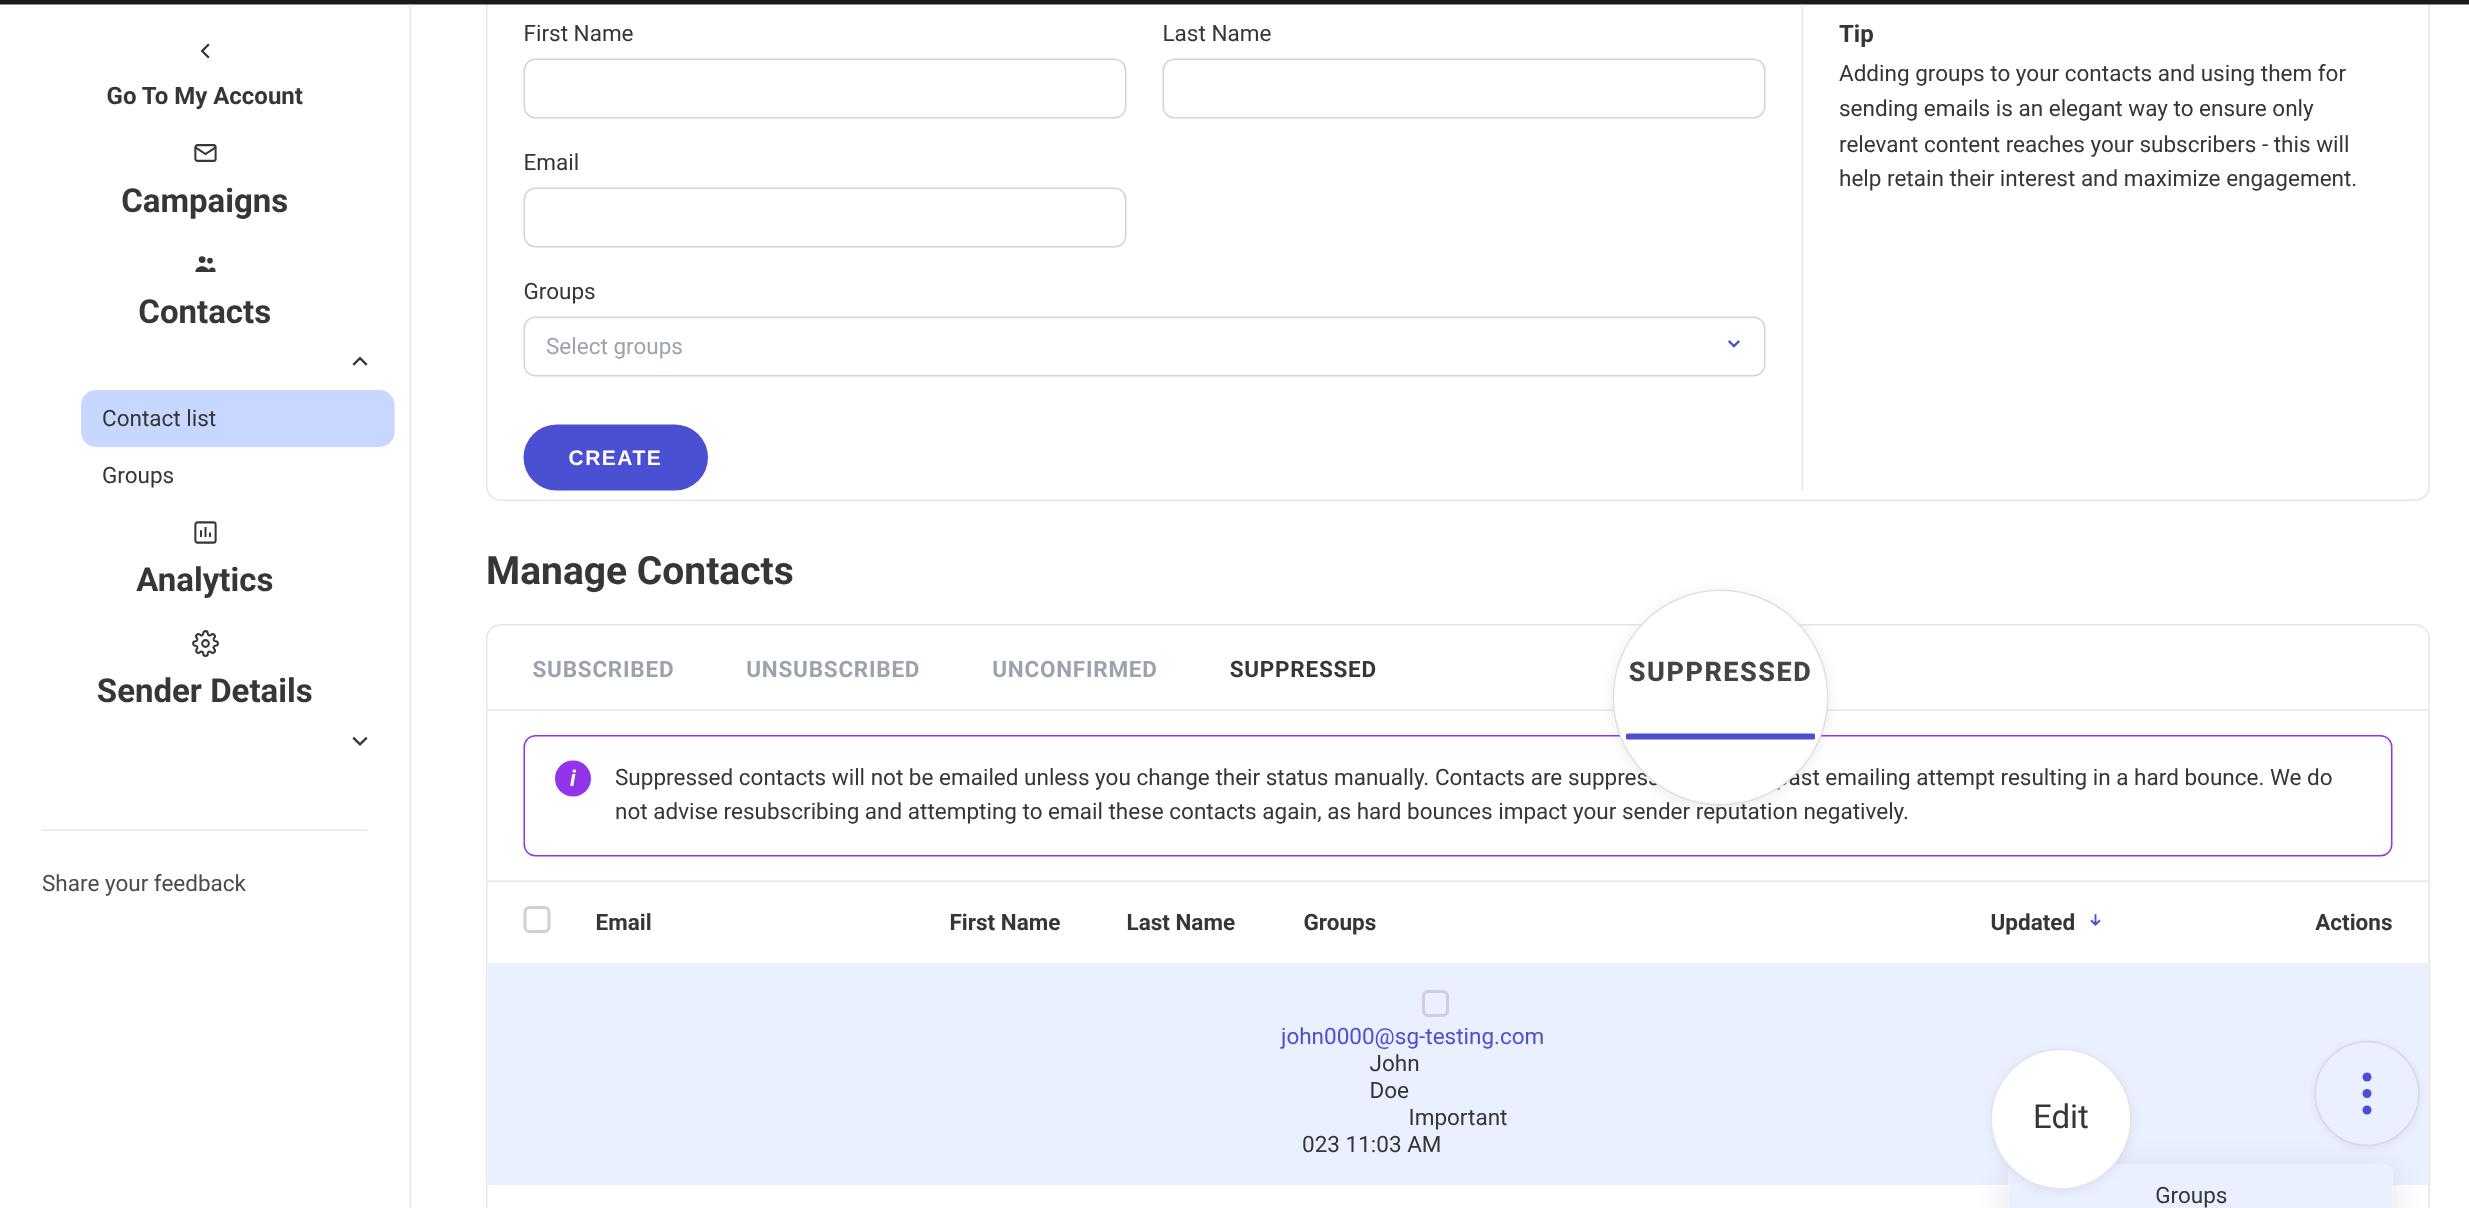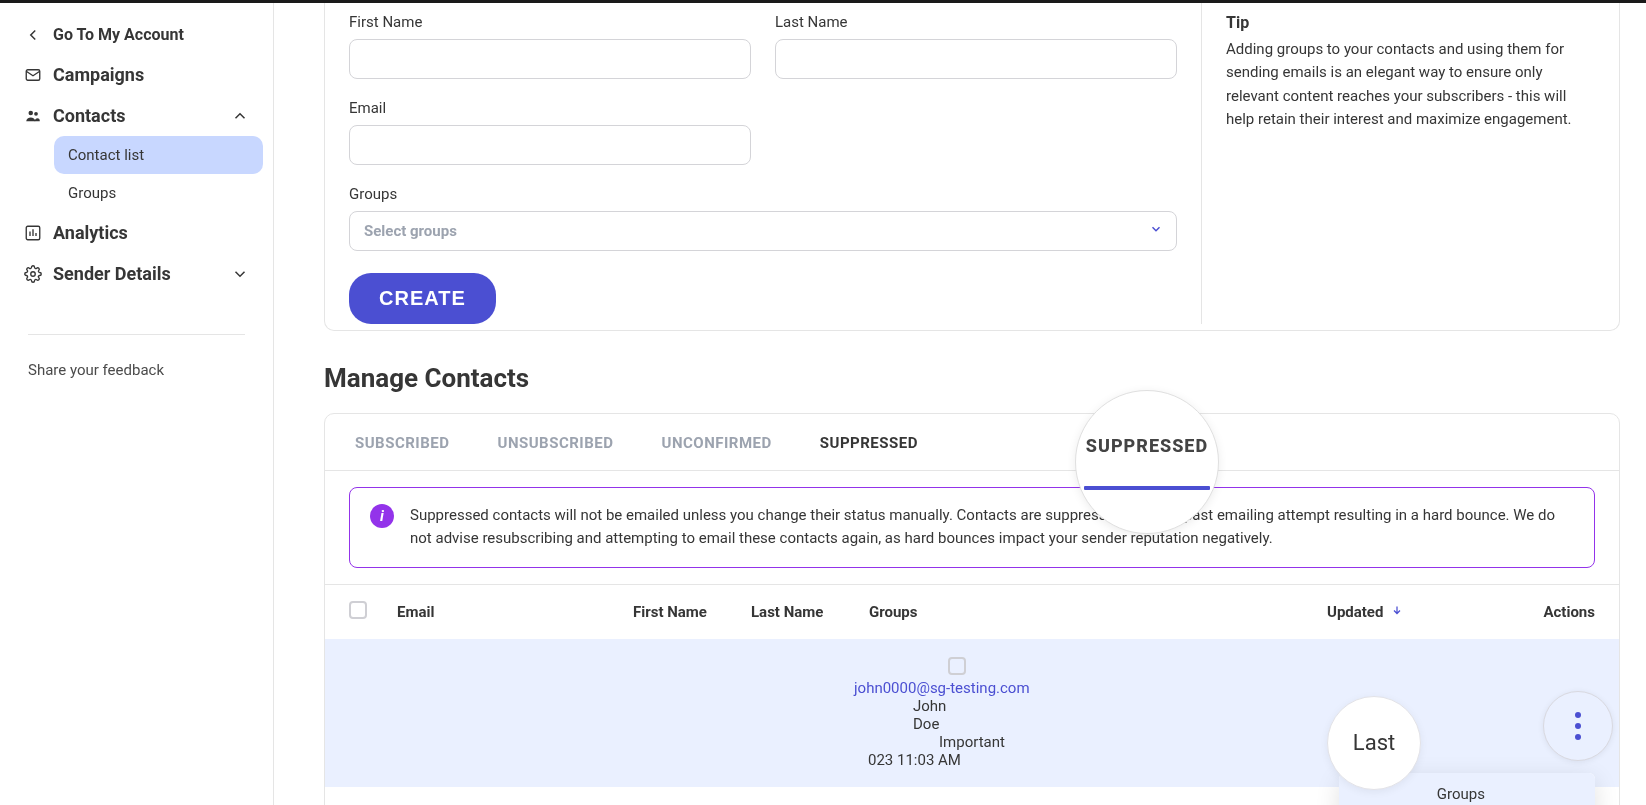--- a/index.html
+++ b/index.html
@@ -1,45 +1,45 @@
 <!DOCTYPE html>
 <html><head>
   <meta charset="utf-8">
   <style>
     * { box-sizing: border-box; margin: 0; padding: 0; }
     body { font-family: -apple-system, BlinkMacSystemFont, "Segoe UI", Roboto, sans-serif; background: #fff; color: #363636; font-size: 15px; }
     .app { display: flex; min-height: 805px; }
     
     .sidebar { width: 274px; border-right: 1px solid #e5e5e5; padding: 12px 0; position: relative; }
     .sidebar-inner { padding: 0 10px; }
-    .nav-item { display: flex; align-items: center; gap: 11px; padding: 10px 14px; border-radius: 10px; cursor: pointer; }
+    .nav-item { display: flex; align-items: center; gap: 11px; padding: 10px 14px; border-radius: 10px; cursor: pointer; flex-direction: column; }
     .nav-item.back { font-weight: 700; font-size: 16px; }
-    .nav-item.top { font-weight: 700; font-size: 18px; }
+    .nav-item.top { font-weight: 700; font-size: 22px; }
     .nav-sub { padding-left: 44px; }
     .nav-sub .sub-item { padding: 10px 14px; border-radius: 10px; cursor: pointer; font-size: 15px; }
     .nav-sub .sub-item.active { background: #c8d7ff; }
     .nav-item .chev { margin-left: auto; }
     .nav-icon { width: 18px; height: 18px; display: inline-flex; align-items: center; justify-content: center; }
     .nav-icon svg { width: 18px; height: 18px; }
     .feedback { position: absolute; bottom: auto; padding: 24px 28px; width: 100%; }
     .feedback-link { color: #4b4b4b; font-size: 15px; padding: 10px 0; display: block; border-top: 1px solid #e5e5e5; padding-top: 26px; margin-top: 16px; cursor:pointer; }
     
     .main { flex: 1; padding: 0 26px 40px 50px; }
     
     .form-card { display:flex; gap:24px; }
     .form-left { flex:1; border: none; padding-top:10px; }
     .form-grid { display: grid; grid-template-columns: 1fr 1fr; gap: 20px 24px; }
     .field label { display:block; font-size:15px; margin-bottom:8px; color:#363636;}
     .input { width:100%; height:40px; border:1px solid #d4d4d8; border-radius:8px; padding:0 14px; font-size:15px; background:#fff;}
     .select-wrap { position:relative;}
     .select-wrap .chev-down { position:absolute; right:14px; top:50%; transform:translateY(-50%); color:#4b4fd2; pointer-events:none;}
     .groups-field { grid-column: 1 / -1;}
-    .placeholder-text{ color:#9ca3af;font-weight:bold;}
-    
-    .btn-create { background:#4b4fd2; color:#fff; font-weight:700; letter-spacing:1px; border:none; border-radius:22px; padding:14px 30px; font-size:20px; cursor:pointer; margin-top:22px;}
+    .placeholder-text{ color:#9ca3af;}
+    
+    .btn-create { background:#4b4fd2; color:#fff; font-weight:700; letter-spacing:1px; border:none; border-radius:22px; padding:14px 30px; font-size:14px; cursor:pointer; margin-top:32px;}
     
     .tip-card { width:394px; border-left:1px solid #e5e5e5; padding-left:24px; padding-top:10px;}
     .tip-card .tip-title{font-weight:700; margin-bottom:6px; font-size:16px;}
     .tip-card .tip-body{ font-size:15px; line-height:1.55; color:#363636;}
     
     .card-wrap{ border:1px solid #e5e5e5; border-radius:10px; padding:0 0 6px 0; margin-bottom:32px;}
     .card-inner{ padding:0 24px;}
     
     h2.section-title{ font-size:26px; font-weight:700; margin:30px 0 20px 0;}
     
@@ -242,21 +242,21 @@
 
       <div class="kebab-circle">
         <div class="kebab-dots">
             <span></span>
             <span></span>
             <span></span>
           </div>
       </div>
 
       <div class="edit-bubble">
-        <span>Last</span>
+        <span>Edit</span>
       </div>
 
       <div class="dropdown">
         <div class="dropdown-item highlight" style="text-align:right; padding-right:110px;"><span>Groups</span></div>
         <div class="dropdown-item">Delete</div>
       </div>
 
       <div style="height:100px;"></div>
     </div>
 

